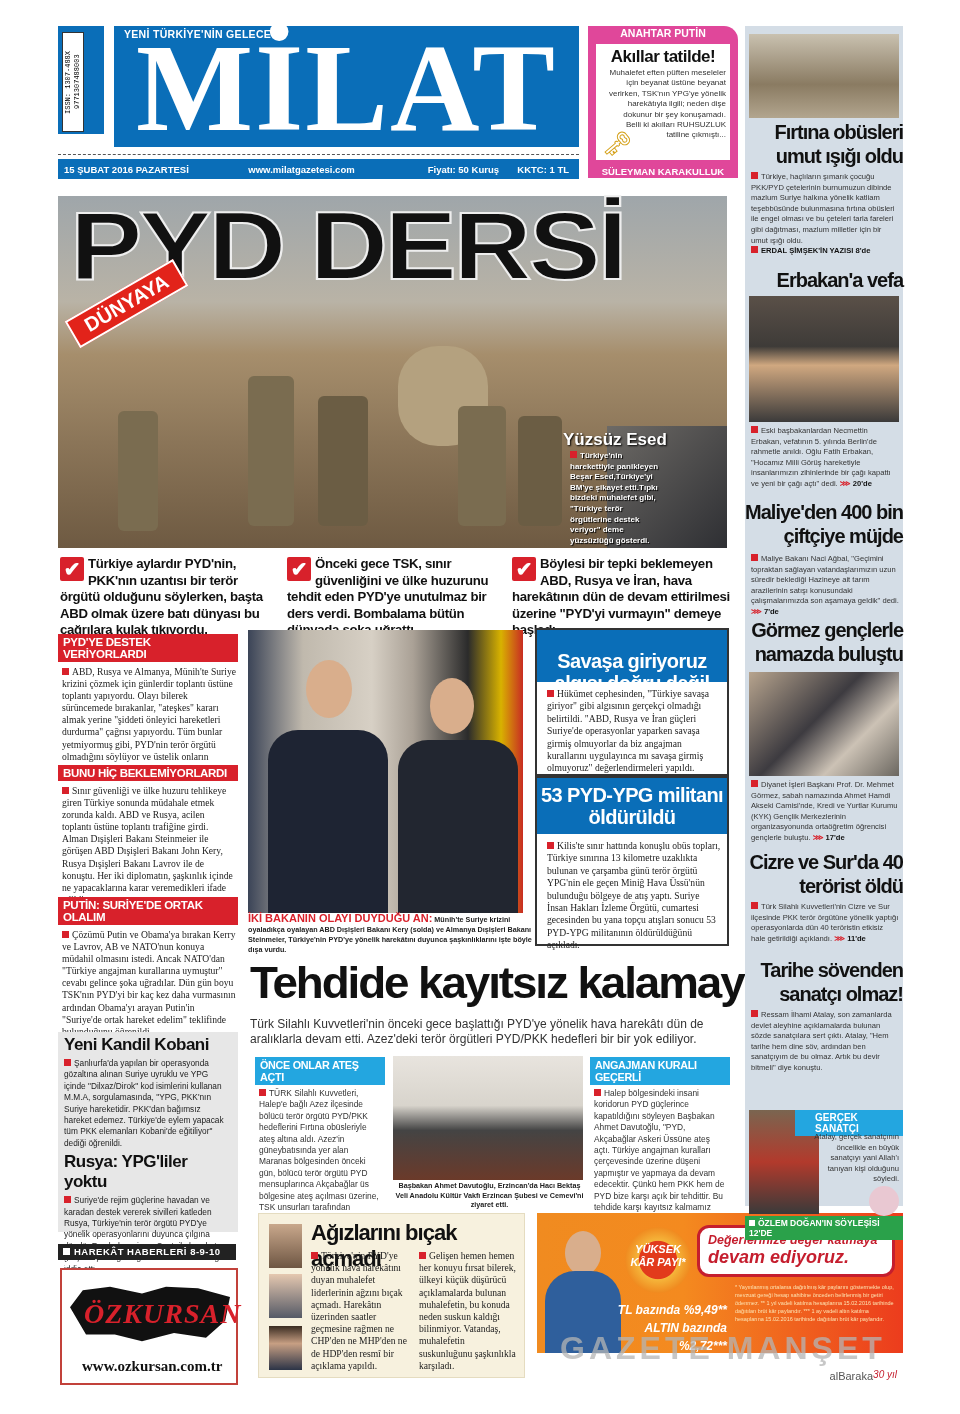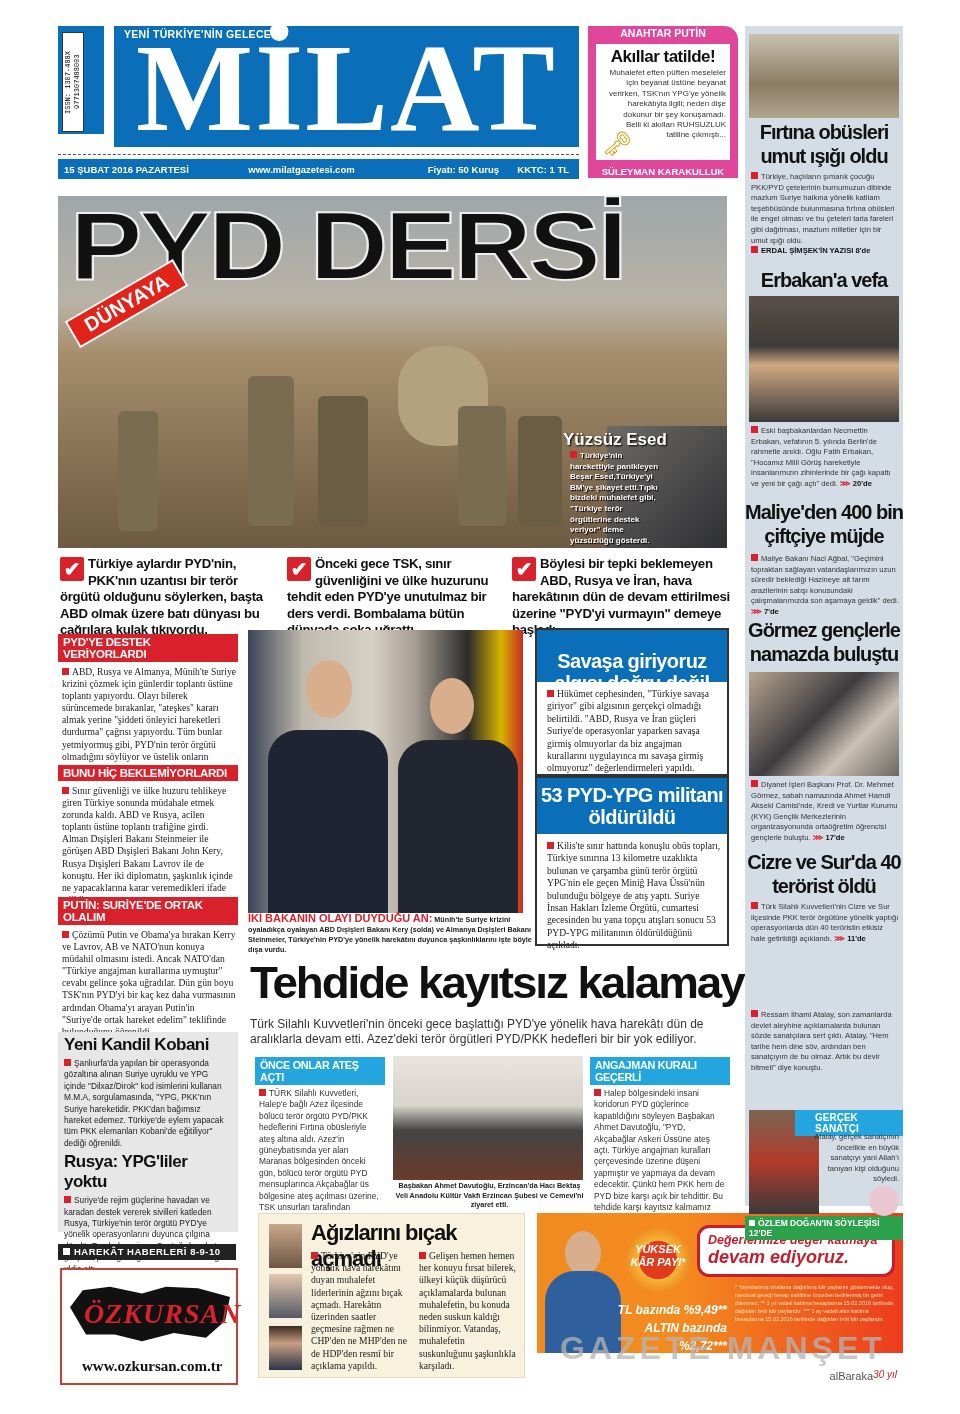--- a/index.html
+++ b/index.html
@@ -69,21 +69,21 @@
 #ad-rates{position:absolute;left:80px;top:88px;color:#fff;font-style:italic;font-weight:bold;font-size:12px;line-height:18px;text-align:right;width:110px}
 #ad-fine{position:absolute;left:198px;top:70px;width:160px;color:#fde2b0;font-size:5.5px;line-height:8px}
 #ad-man{position:absolute;left:8px;top:8px;width:70px;height:167px}
 #ad-foot{position:absolute;left:0;top:140px;width:100%;height:35px;background:#fff}
 #ad-brand{position:absolute;right:30px;bottom:6px;font-size:11px;color:#555}
 #ad-30{position:absolute;right:6px;bottom:8px;font-size:10px;color:#c51e2e;font-style:italic;font-weight:normal}
 #wm{left:560px;top:1330px;font-size:32px;color:rgba(180,180,180,.75);font-weight:bold;letter-spacing:4px}
 
 #rcol{left:745px;top:26px;width:158px;height:1180px;background:#d4dde6}
 .rimg{position:absolute;left:4px;width:150px}
-.rtitle{position:absolute;left:0;width:158px;text-align:center;font-size:20px;line-height:24px;font-weight:bold;color:#111;letter-spacing:-1px}
+.rtitle{position:absolute;left:0;width:158px;text-align:right;font-size:20px;line-height:24px;font-weight:bold;color:#111;letter-spacing:-1px}
 .rbody{position:absolute;left:6px;width:148px;font-size:7.6px;line-height:10.6px;color:#333}
 .rbody .ref{font-weight:bold;color:#111}
 .rbody .arr{color:#d8212b;font-weight:bold}
 #gercek-label{position:absolute;left:50px;top:1110px;width:108px;background:#23a6e0;color:#fff;font-weight:bold;font-size:10px;padding:2px 20px}
 #gercek-text{position:absolute;left:60px;top:1132px;width:94px;text-align:right;font-size:7.6px;line-height:10.6px;color:#333}
 #ozlem{position:absolute;left:0;top:1188px;width:158px;background:#2aa14a;color:#fff;font-weight:bold;font-size:8.5px;padding:2px 4px}
 
 #harekat{left:58px;top:1244px;width:178px;height:16px;background:#222;color:#fff;font-weight:bold;font-size:9.5px;padding:2px 5px;letter-spacing:.5px}
 #ozk{left:60px;top:1268px;width:178px;height:117px;border:2px solid #c2413a;background:#fff}
 #ozk-map{position:absolute;left:8px;top:10px;width:160px;height:68px;background:#111;clip-path:polygon(0 40%,8% 15%,25% 10%,45% 20%,60% 10%,80% 12%,100% 25%,97% 60%,85% 85%,65% 78%,45% 90%,28% 80%,10% 80%)}
@@ -234,19 +234,20 @@
   <div class="rtitle" style="top:474px">Maliye'den 400 bin çiftçiye müjde</div>
   <div class="rbody" style="top:528px"><span class="redsq"></span><span>Maliye Bakanı Naci Ağbal, "Geçimini topraktan sağlayan vatandaşlarımızın uzun süredir beklediği Hazineye ait tarım arazilerinin satışı konusundaki çalışmalarımızda son aşamaya geldik" dedi.</span> <span class="arr">⋙</span> <span class="ref">7'de</span></div>
 
   <div class="rtitle" style="top:592px">Görmez gençlerle namazda buluştu</div>
   <div class="rimg" style="top:646px;height:104px;background:linear-gradient(135deg,#b7a48e,#3d3b40 45%,#ccc2b5 70%,#6b6760)"></div>
   <div class="rbody" style="top:754px"><span class="redsq"></span><span>Diyanet İşleri Başkanı Prof. Dr. Mehmet Görmez, sabah namazında Ahmet Hamdi Akseki Camisi'nde, Kredi ve Yurtlar Kurumu (KYK) Gençlik Merkezlerinin organizasyonunda ortaöğretim öğrencisi gençlerle buluştu.</span> <span class="arr">⋙</span> <span class="ref">17'de</span></div>
 
   <div class="rtitle" style="top:824px">Cizre ve Sur'da 40 terörist öldü</div>
   <div class="rbody" style="top:876px"><span class="redsq"></span><span>Türk Silahlı Kuvvetleri'nin Cizre ve Sur ilçesinde PKK terör örgütüne yönelik yaptığı operasyonlarda dün 40 teröristin etkisiz hale getirildiği açıklandı.</span> <span class="arr">⋙</span> <span class="ref">11'de</span></div>
 
+  <div class="rtitle" style="top:932px">Tarihe sövenden sanatçı olmaz!</div>
   <div class="rbody" style="top:984px"><span class="redsq"></span><span>Ressam İlhami Atalay, son zamanlarda devlet aleyhine açıklamalarda bulunan sözde sanatçılara sert çıktı. Atalay, "Hem tarihe hem dine söv, ardından ben sanatçıyım de bu olmaz. Artık bu devir bitmeli" diye konuştu.</span></div>
   <div style="position:absolute;left:4px;top:1084px;width:70px;height:104px;background:linear-gradient(180deg,#7a6550,#b23a2c 50%,#3a3a3a)"></div>
   <div id="gercek-label" style="top:1084px">GERÇEK SANATÇI</div>
   <div id="gercek-text" style="top:1106px">Atalay, gerçek sanatçının öncelikle en büyük sanatçıyı yani Allah'ı tanıyan kişi olduğunu söyledi.</div>
   <div style="position:absolute;left:124px;top:1160px;width:30px;height:30px;border-radius:50%;background:#e9c8d2"></div>
   <div id="ozlem" style="top:1190px"><span style="display:inline-block;width:6px;height:6px;background:#fff;margin-right:3px"></span><span>ÖZLEM DOĞAN'IN SÖYLEŞİSİ 12'DE</span></div>
 </div>
 
 </body></html>

